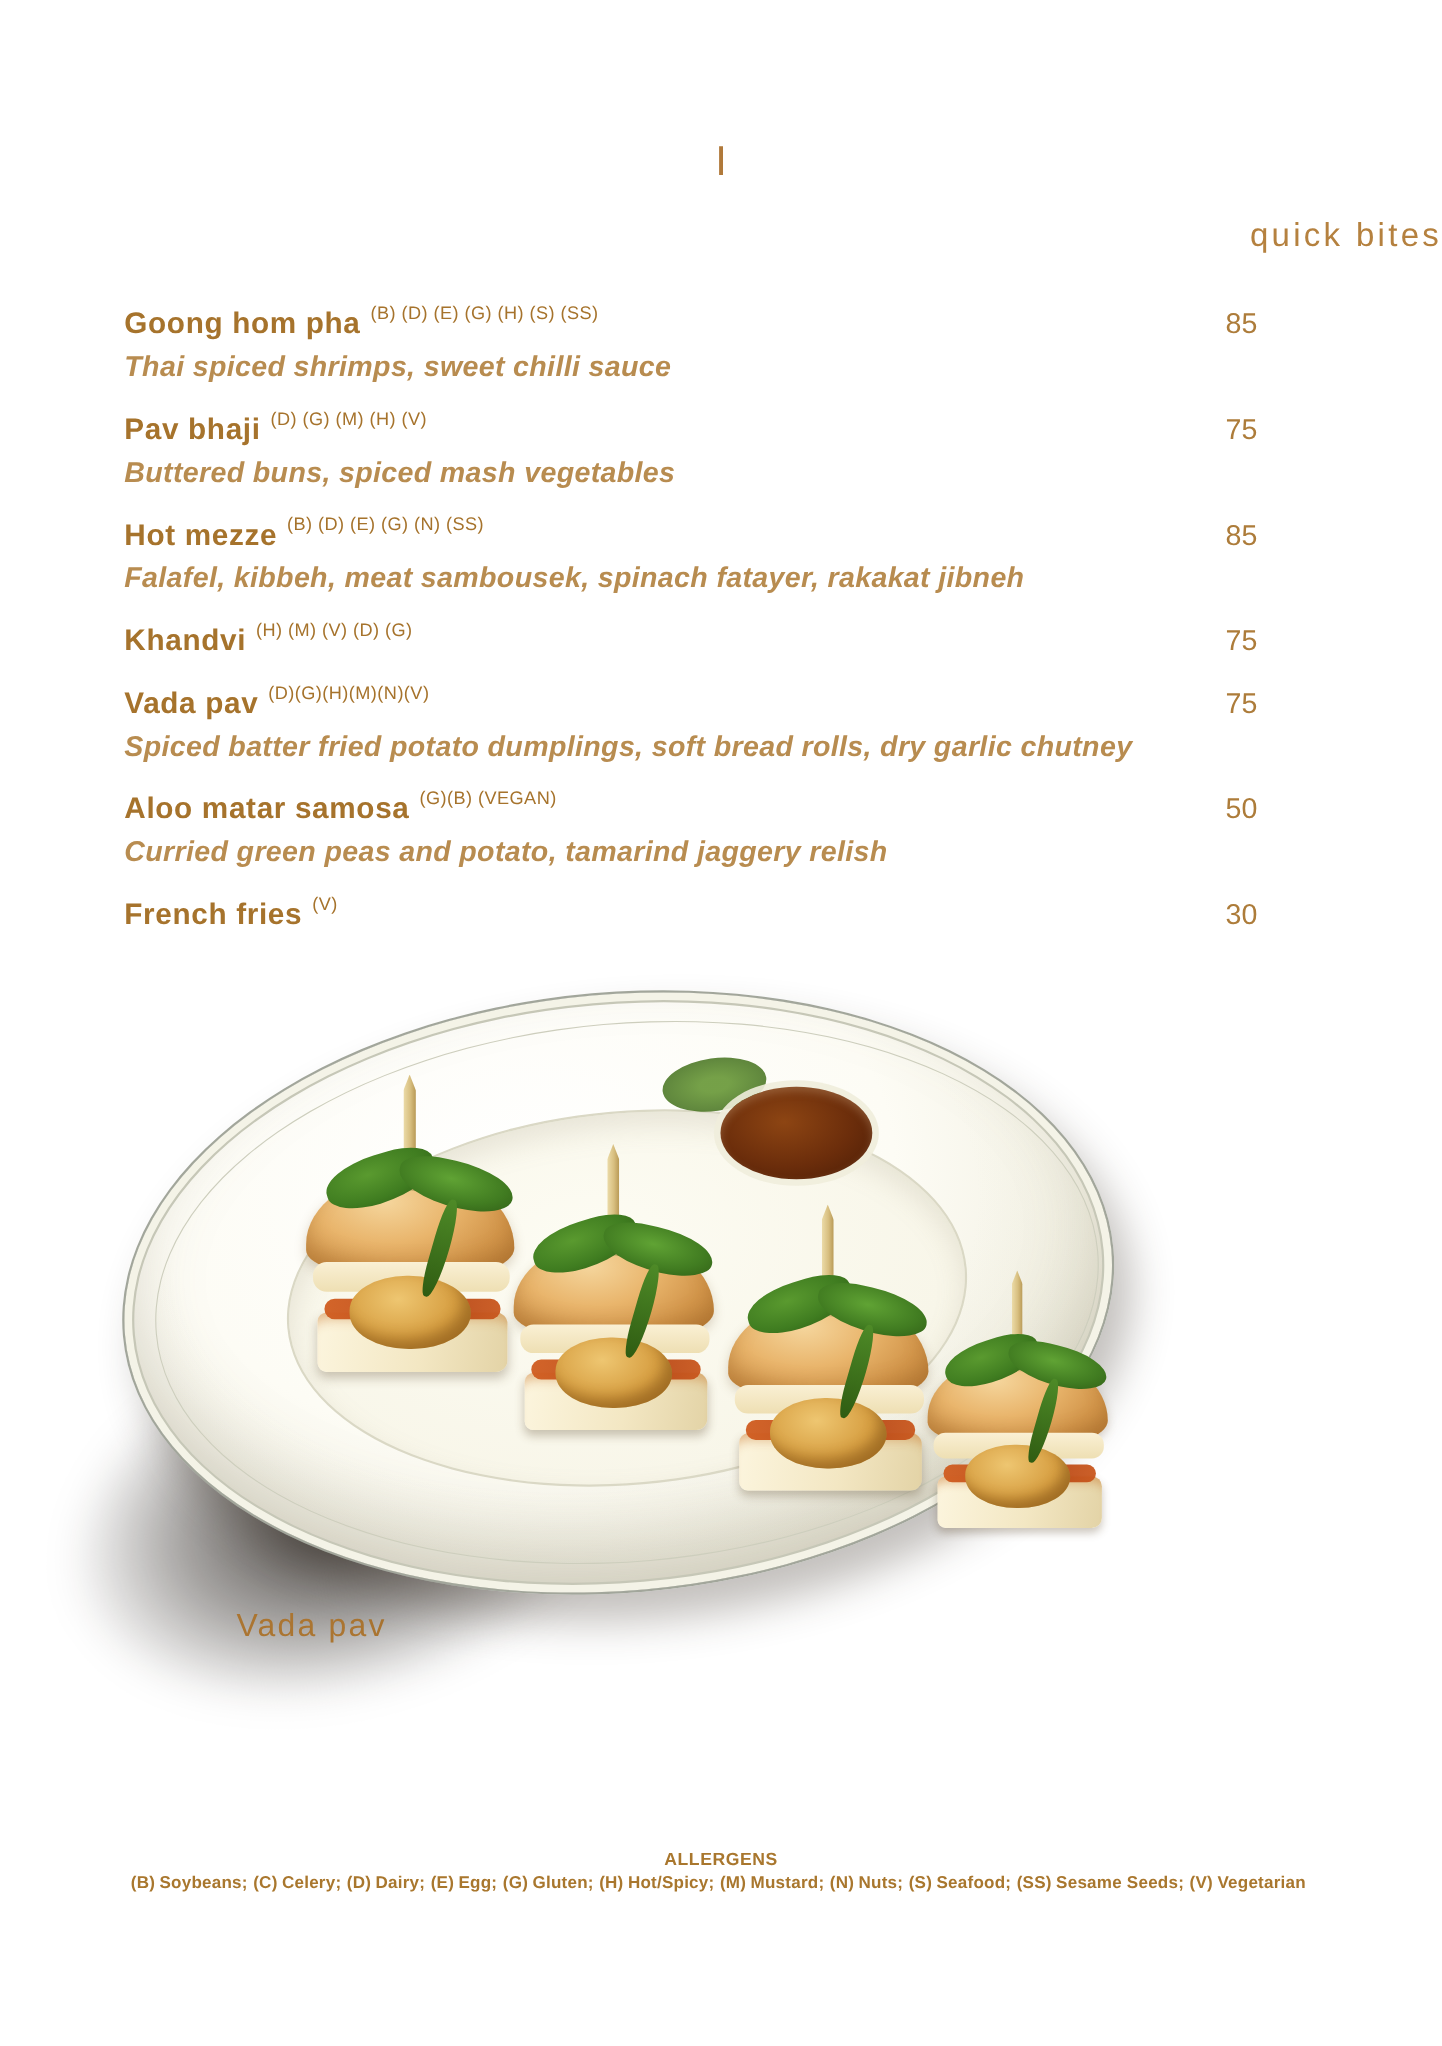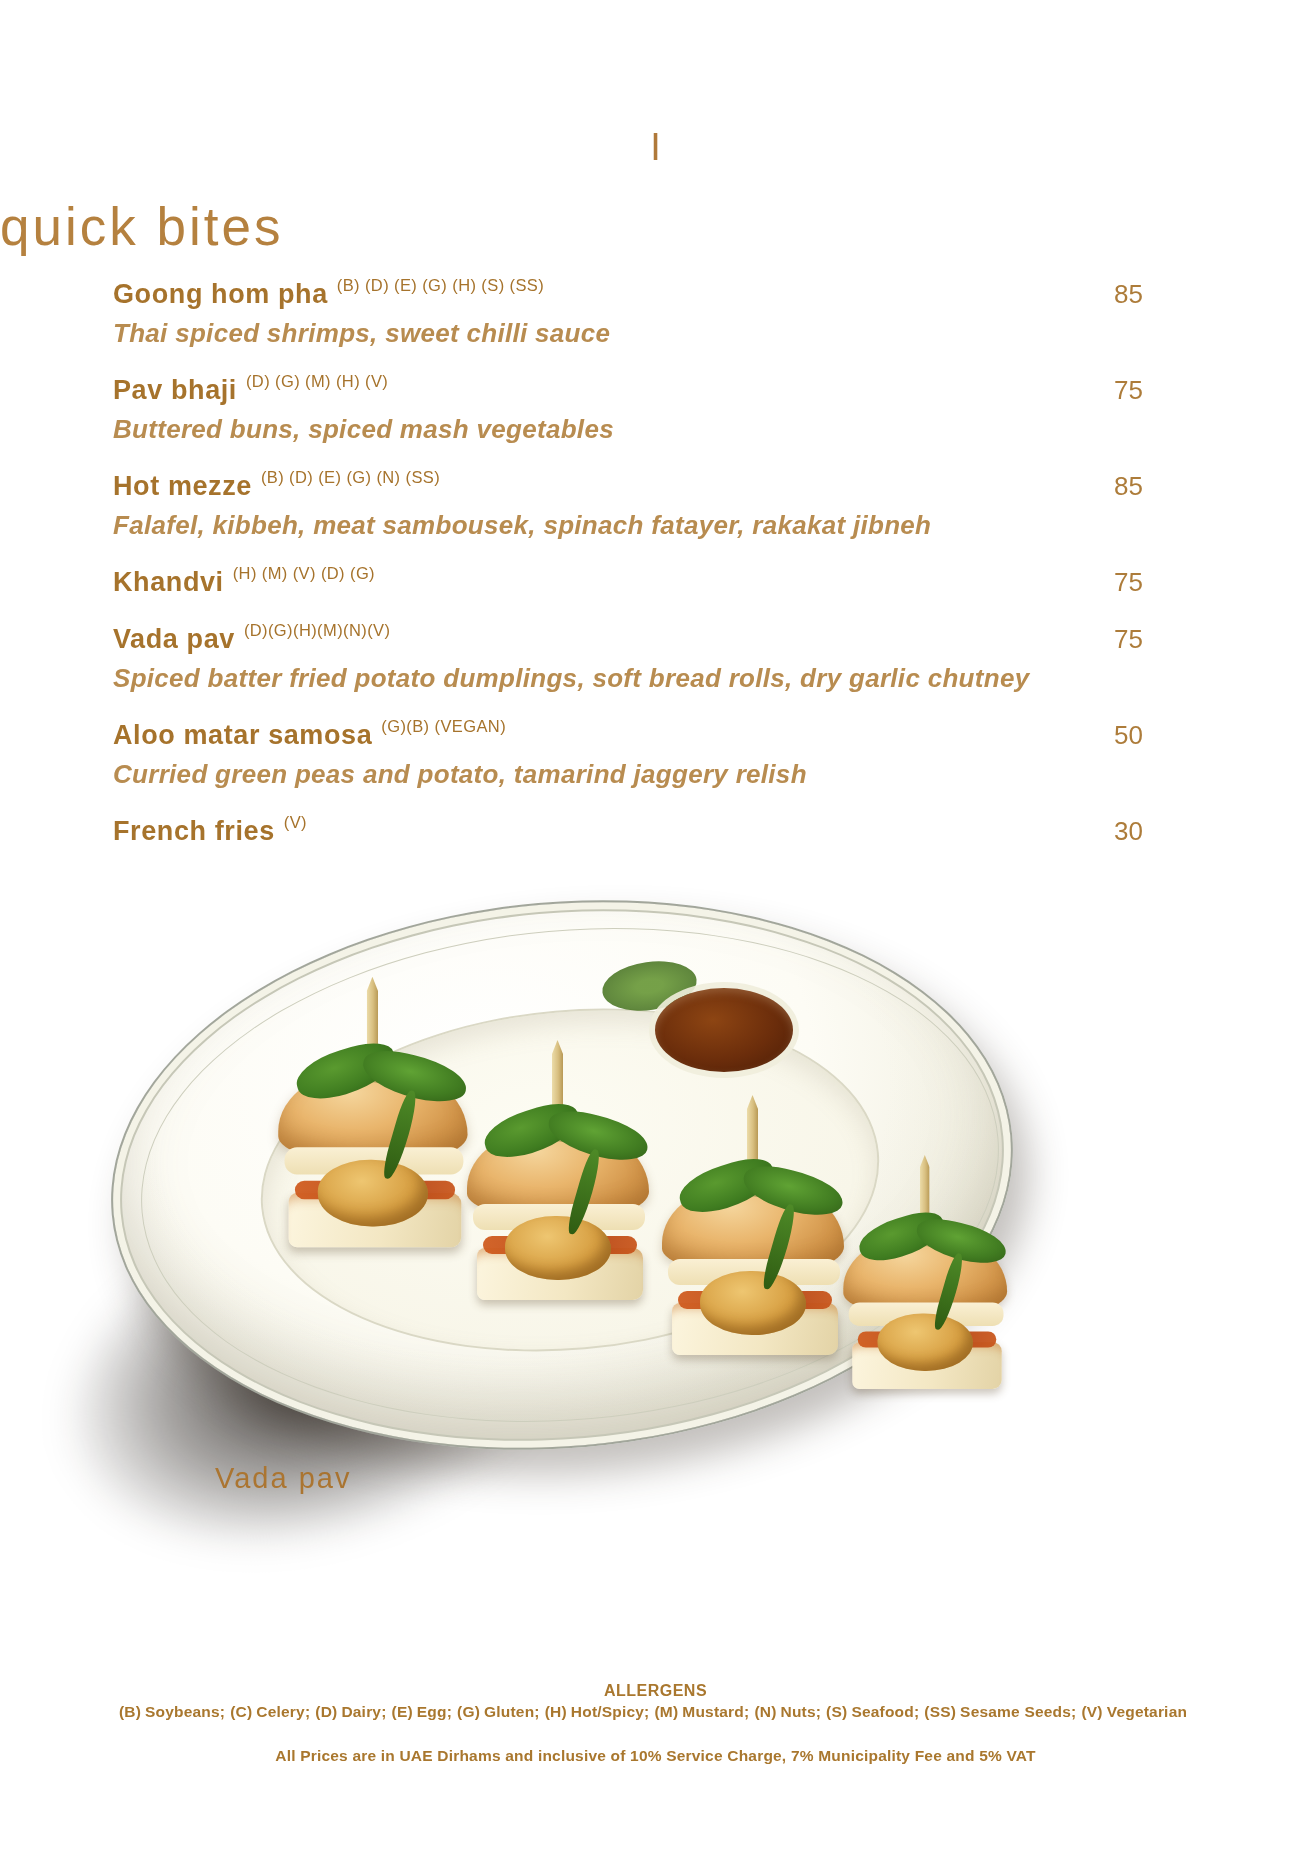--- a/index.html
+++ b/index.html
@@ -6,22 +6,22 @@
   .page{
     position:relative;width:1311px;height:1860px;background:#ffffff;overflow:hidden;
     font-family:"Liberation Sans", sans-serif;
   }
   
   .section-number{
     position:absolute;top:128px;left:0;width:100%;text-align:center;
     font-size:38px;line-height:1;font-weight:400;color:#b0793a;
   }
   .page-title{
-    position:absolute;top:198px;left:0;width:100%;text-align:left;
-    font-size:53px;line-height:1.1;font-weight:500;letter-spacing:3px;color:#b5813f;
+    position:absolute;top:198px;left:0;width:100%;text-align:right;
+    font-size:30px;line-height:1.1;font-weight:500;letter-spacing:3px;color:#b5813f;
   }
   
   .menu{position:absolute;left:113px;top:278px;width:1030px;}
   .menu-item{margin-bottom:24px;}
   .item-line{display:flex;align-items:center;}
   .item-name{font-size:27px;line-height:33px;font-weight:600;letter-spacing:0.6px;color:#a6732c;white-space:nowrap;}
   .item-allergens{font-size:16.5px;font-weight:400;letter-spacing:0.4px;color:#a6732c;margin-left:9px;position:relative;top:-9px;white-space:nowrap;}
   .item-price{margin-left:auto;font-size:26px;font-weight:400;color:#ad7c3a;}
   .item-desc{font-size:26px;line-height:33px;font-style:italic;font-weight:700;letter-spacing:0.3px;color:#b88c50;margin-top:6px;}
   
@@ -231,16 +231,15 @@
       <div class="leaf-2"></div>
       <div class="leaf-3"></div>
     </div>
   </div>
 
   <div class="photo-caption">Vada pav</div>
 
   <div class="footer">
     <div class="allergens-title">ALLERGENS</div>
     <div class="legend" id="legend"><span class="legend-entry"><span class="legend-code">(B)</span><span class="legend-label">Soybeans;</span></span><span class="legend-entry"><span class="legend-code">(C)</span><span class="legend-label">Celery;</span></span><span class="legend-entry"><span class="legend-code">(D)</span><span class="legend-label">Dairy;</span></span><span class="legend-entry"><span class="legend-code">(E)</span><span class="legend-label">Egg;</span></span><span class="legend-entry"><span class="legend-code">(G)</span><span class="legend-label">Gluten;</span></span><span class="legend-entry"><span class="legend-code">(H)</span><span class="legend-label">Hot/Spicy;</span></span><span class="legend-entry"><span class="legend-code">(M)</span><span class="legend-label">Mustard;</span></span><span class="legend-entry"><span class="legend-code">(N)</span><span class="legend-label">Nuts;</span></span><span class="legend-entry"><span class="legend-code">(S)</span><span class="legend-label">Seafood;</span></span><span class="legend-entry"><span class="legend-code">(SS)</span><span class="legend-label">Sesame Seeds;</span></span><span class="legend-entry"><span class="legend-code">(V)</span><span class="legend-label">Vegetarian</span></span></div>
-    <div class="prices-note">All Prices are in UAE Dirhams and inclusive of 10% Service Charge, 7% Municipality Fee and 5% VAT</div>
   </div>
 
 </div>
 
 </body></html>

